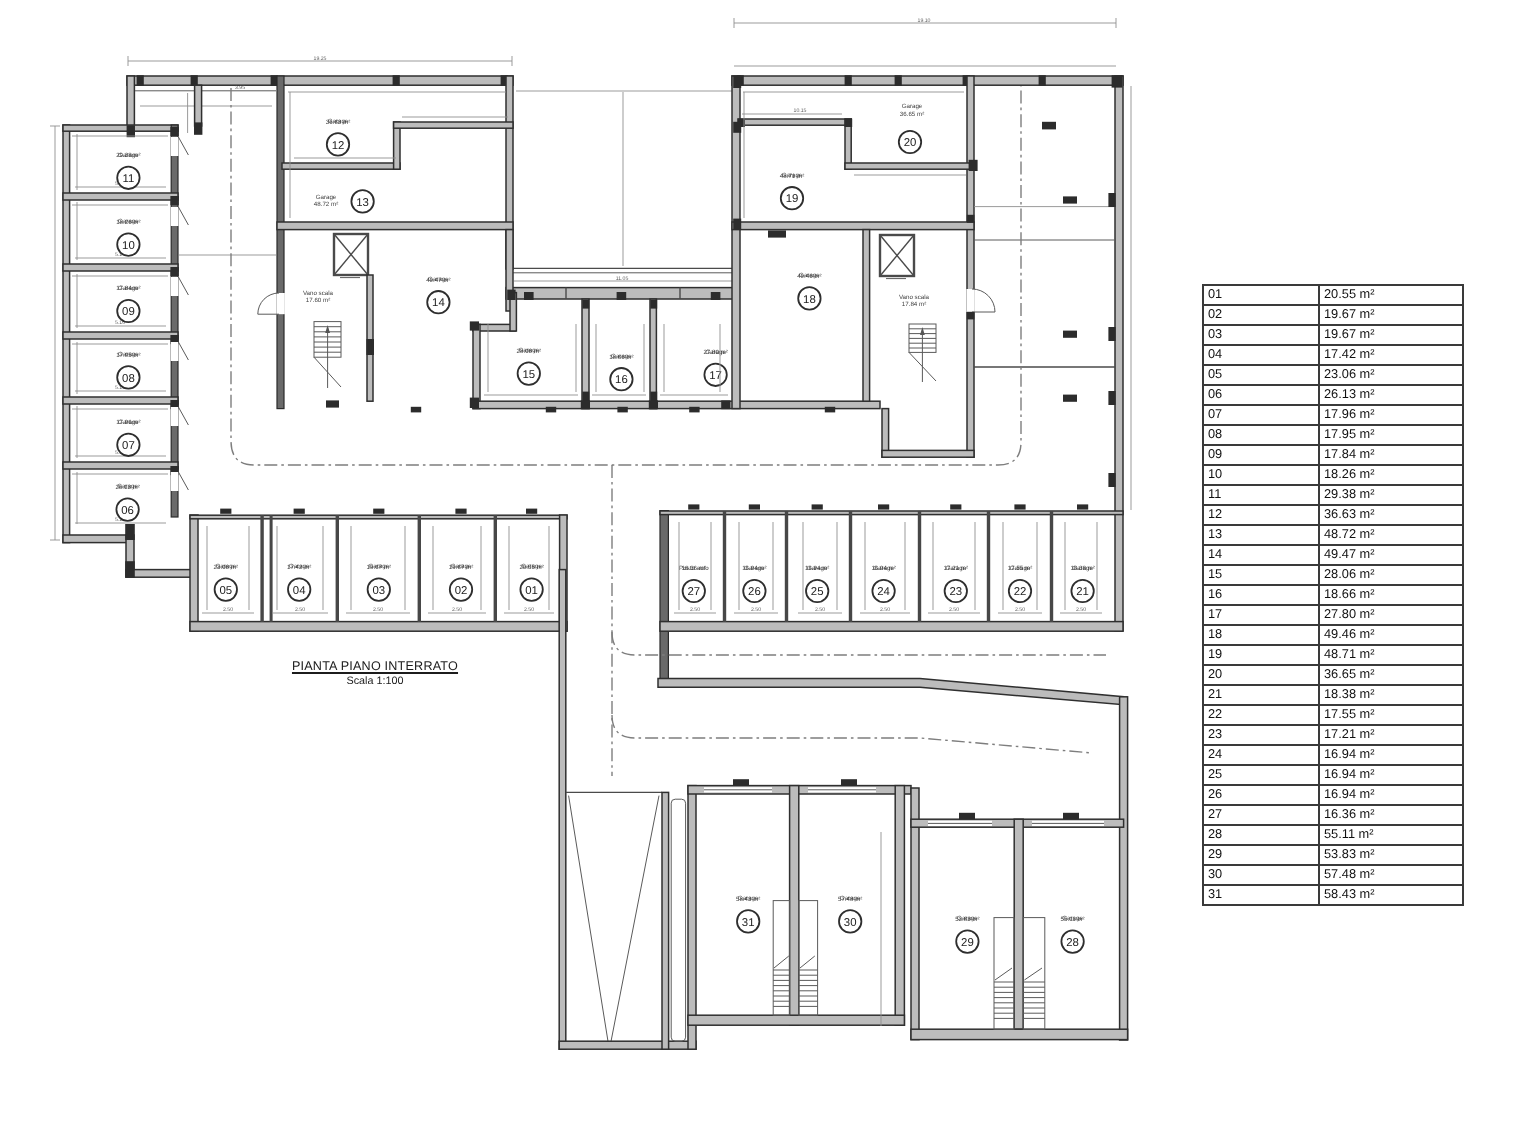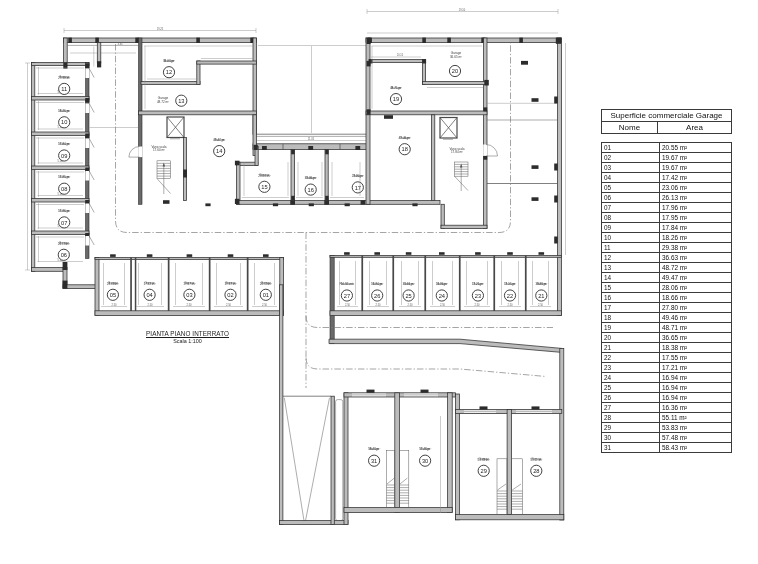--- a/index.html
+++ b/index.html
@@ -755,27 +755,20 @@
 <path class="lane" d="M 306 316 Q 306 327.5 317.5 327.5 L 553 327.5"></path>
 
 <path class="lane" d="M 306 357.5 Q 306 369 317.5 369 L 460 369 L 545 376.4"></path>
 </svg>
 
 <div style="position:absolute;left:130px;top:330px;width:115px;text-align:center;">
       <div style="font-size:6.3px;color:#1c1c1c;text-decoration:underline;letter-spacing:0.1px;">PIANTA PIANO INTERRATO</div>
       <div style="font-size:5.4px;color:#1c1c1c;margin-top:0.5px;">Scala 1:100</div>
     </div>
 
-<div style="position:absolute;left:601px;top:108.5px;width:129px;border:1px solid #3a3a3a;">
-      <div style="height:11px;line-height:11px;text-align:center;font-size:8px;color:#111;border-bottom:1px solid #3a3a3a;">Superficie commerciale Garage</div>
-      <div style="height:11px;display:flex;font-size:8px;color:#111;">
-        <div style="width:55px;border-right:1px solid #3a3a3a;text-align:center;line-height:11px;">Nome</div>
-        <div style="flex:1;text-align:center;line-height:11px;">Area</div>
-      </div>
-    </div>
 
 <div style="position:absolute;left:601px;top:142px;width:129px;border:1px solid #3a3a3a;border-top:none;font-size:6.4px;color:#111;">
       <div style="height:9.03px;display:flex;border-top:1px solid #3a3a3a;">
         <div style="width:55px;border-right:1px solid #3a3a3a;padding-left:2px;line-height:9px;">01</div>
         <div style="flex:1;padding-left:2px;line-height:9px;">20.55 m²</div>
       </div>
       <div style="height:9.03px;display:flex;border-top:1px solid #3a3a3a;">
         <div style="width:55px;border-right:1px solid #3a3a3a;padding-left:2px;line-height:9px;">02</div>
         <div style="flex:1;padding-left:2px;line-height:9px;">19.67 m²</div>
       </div>

